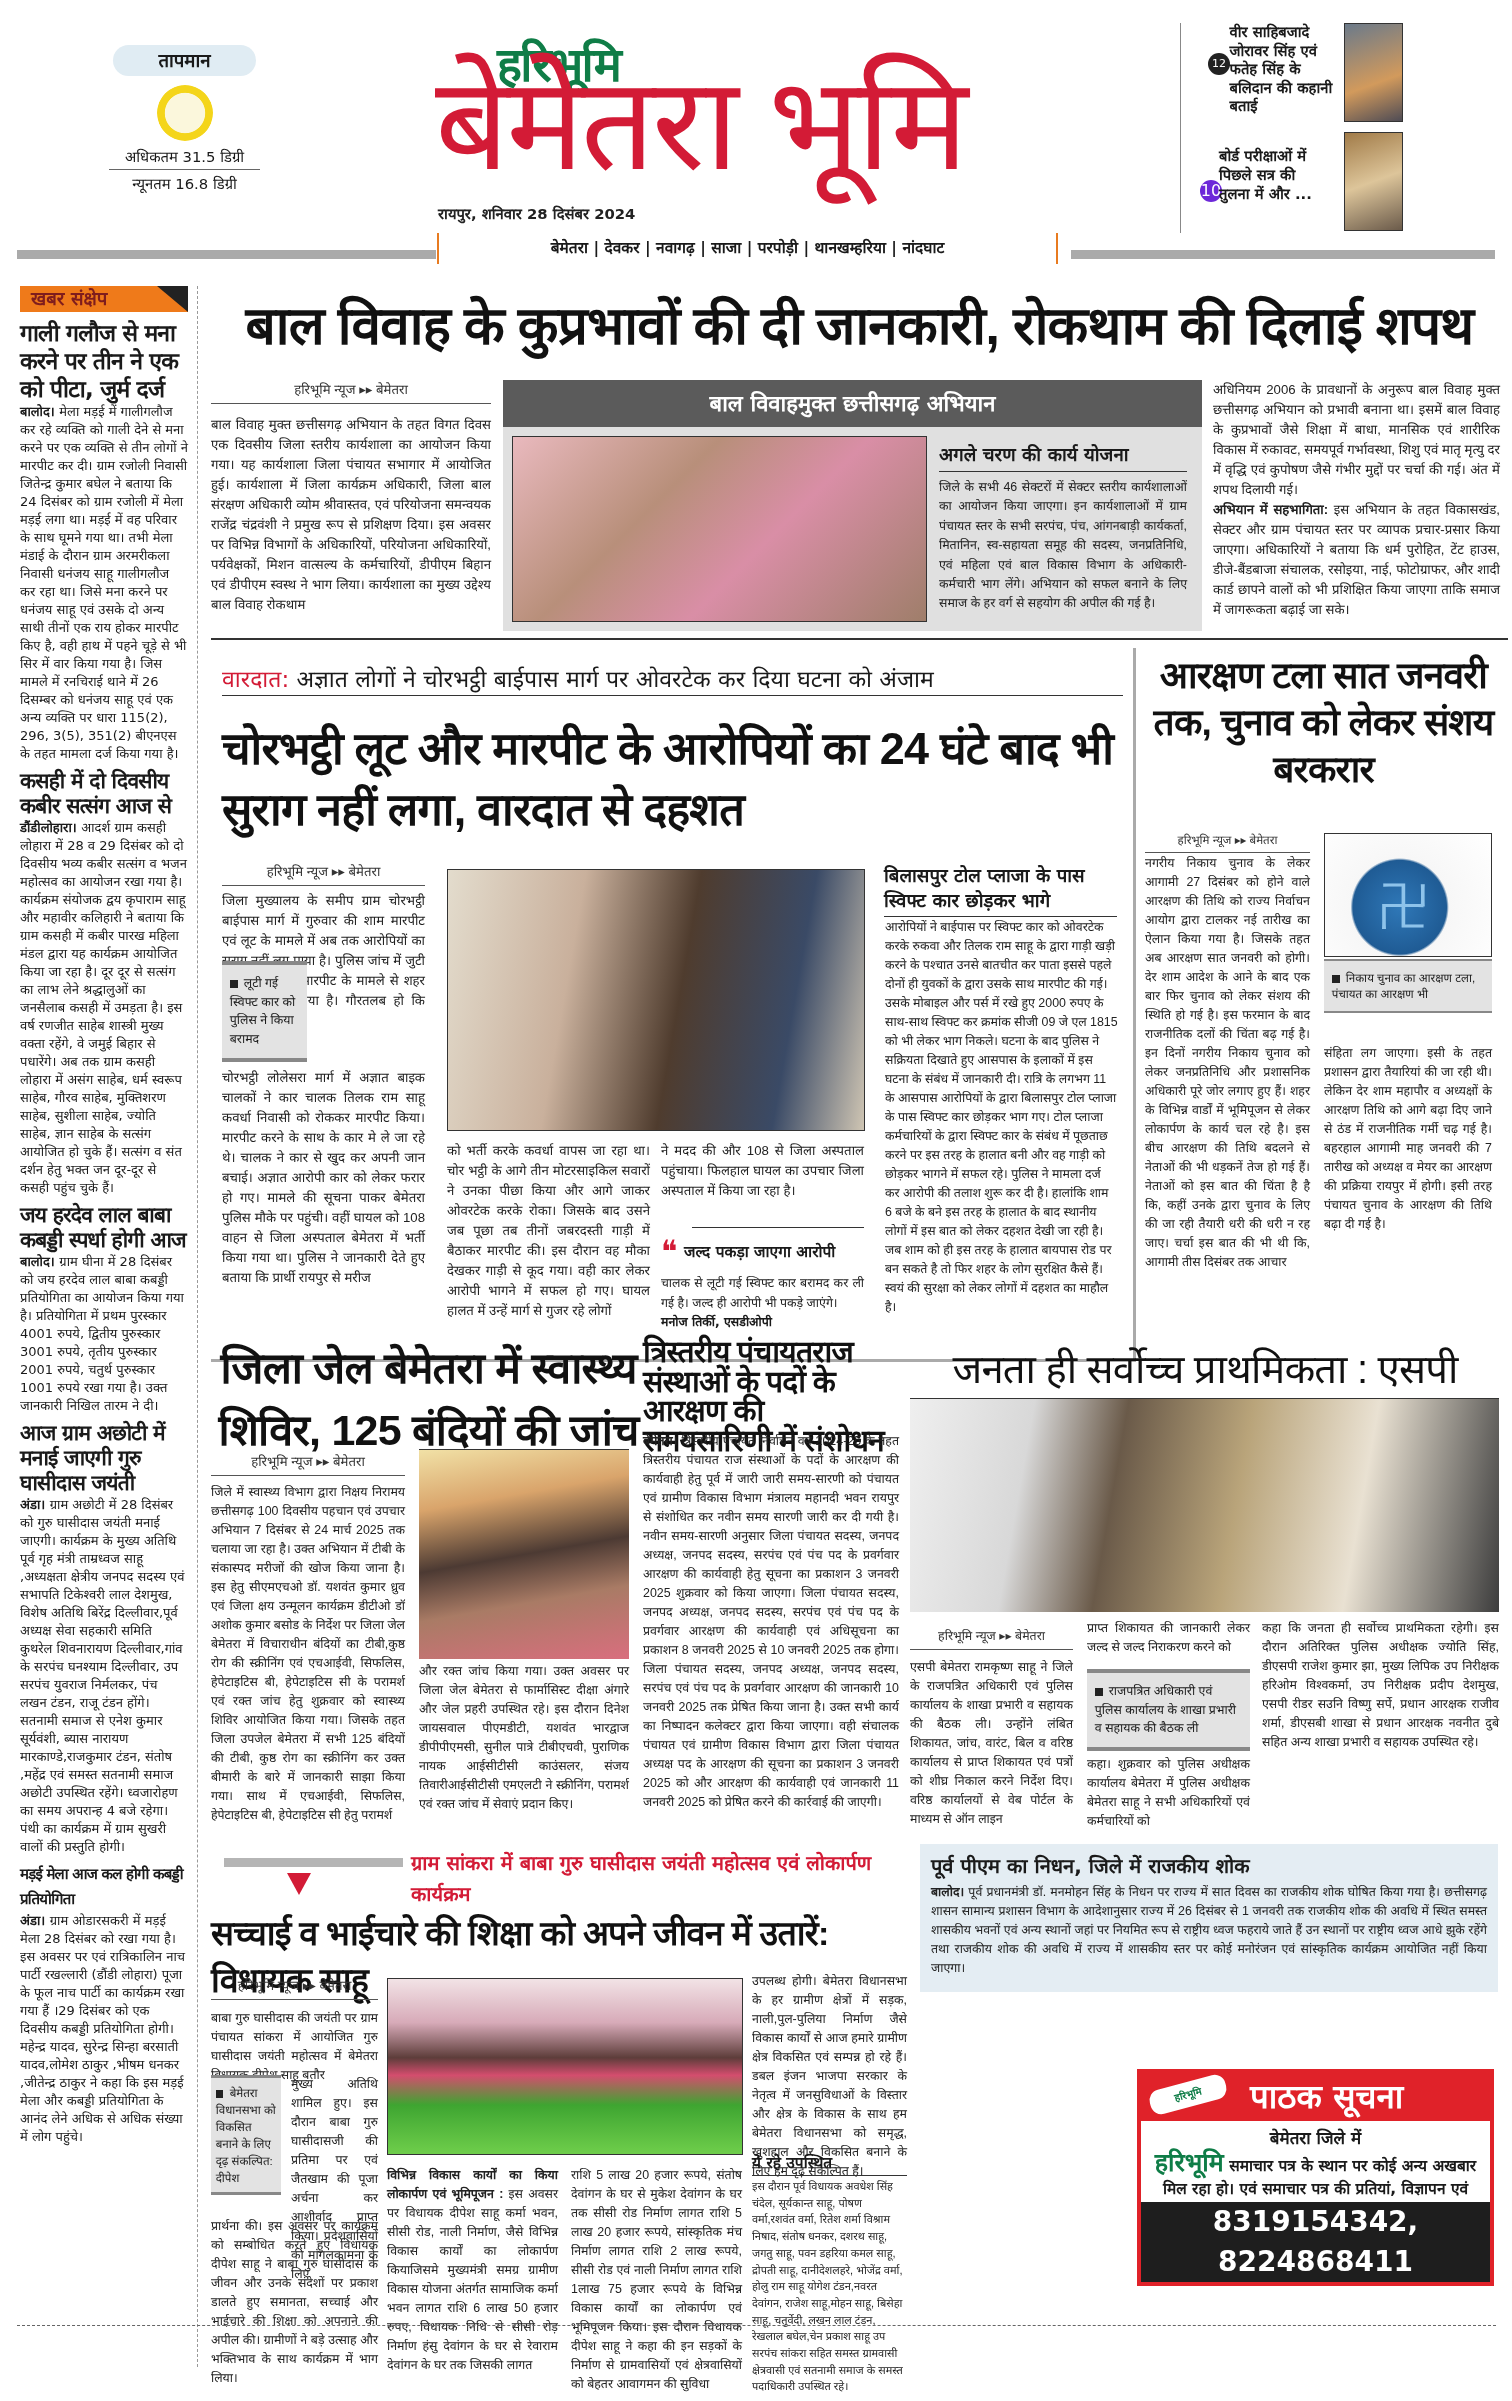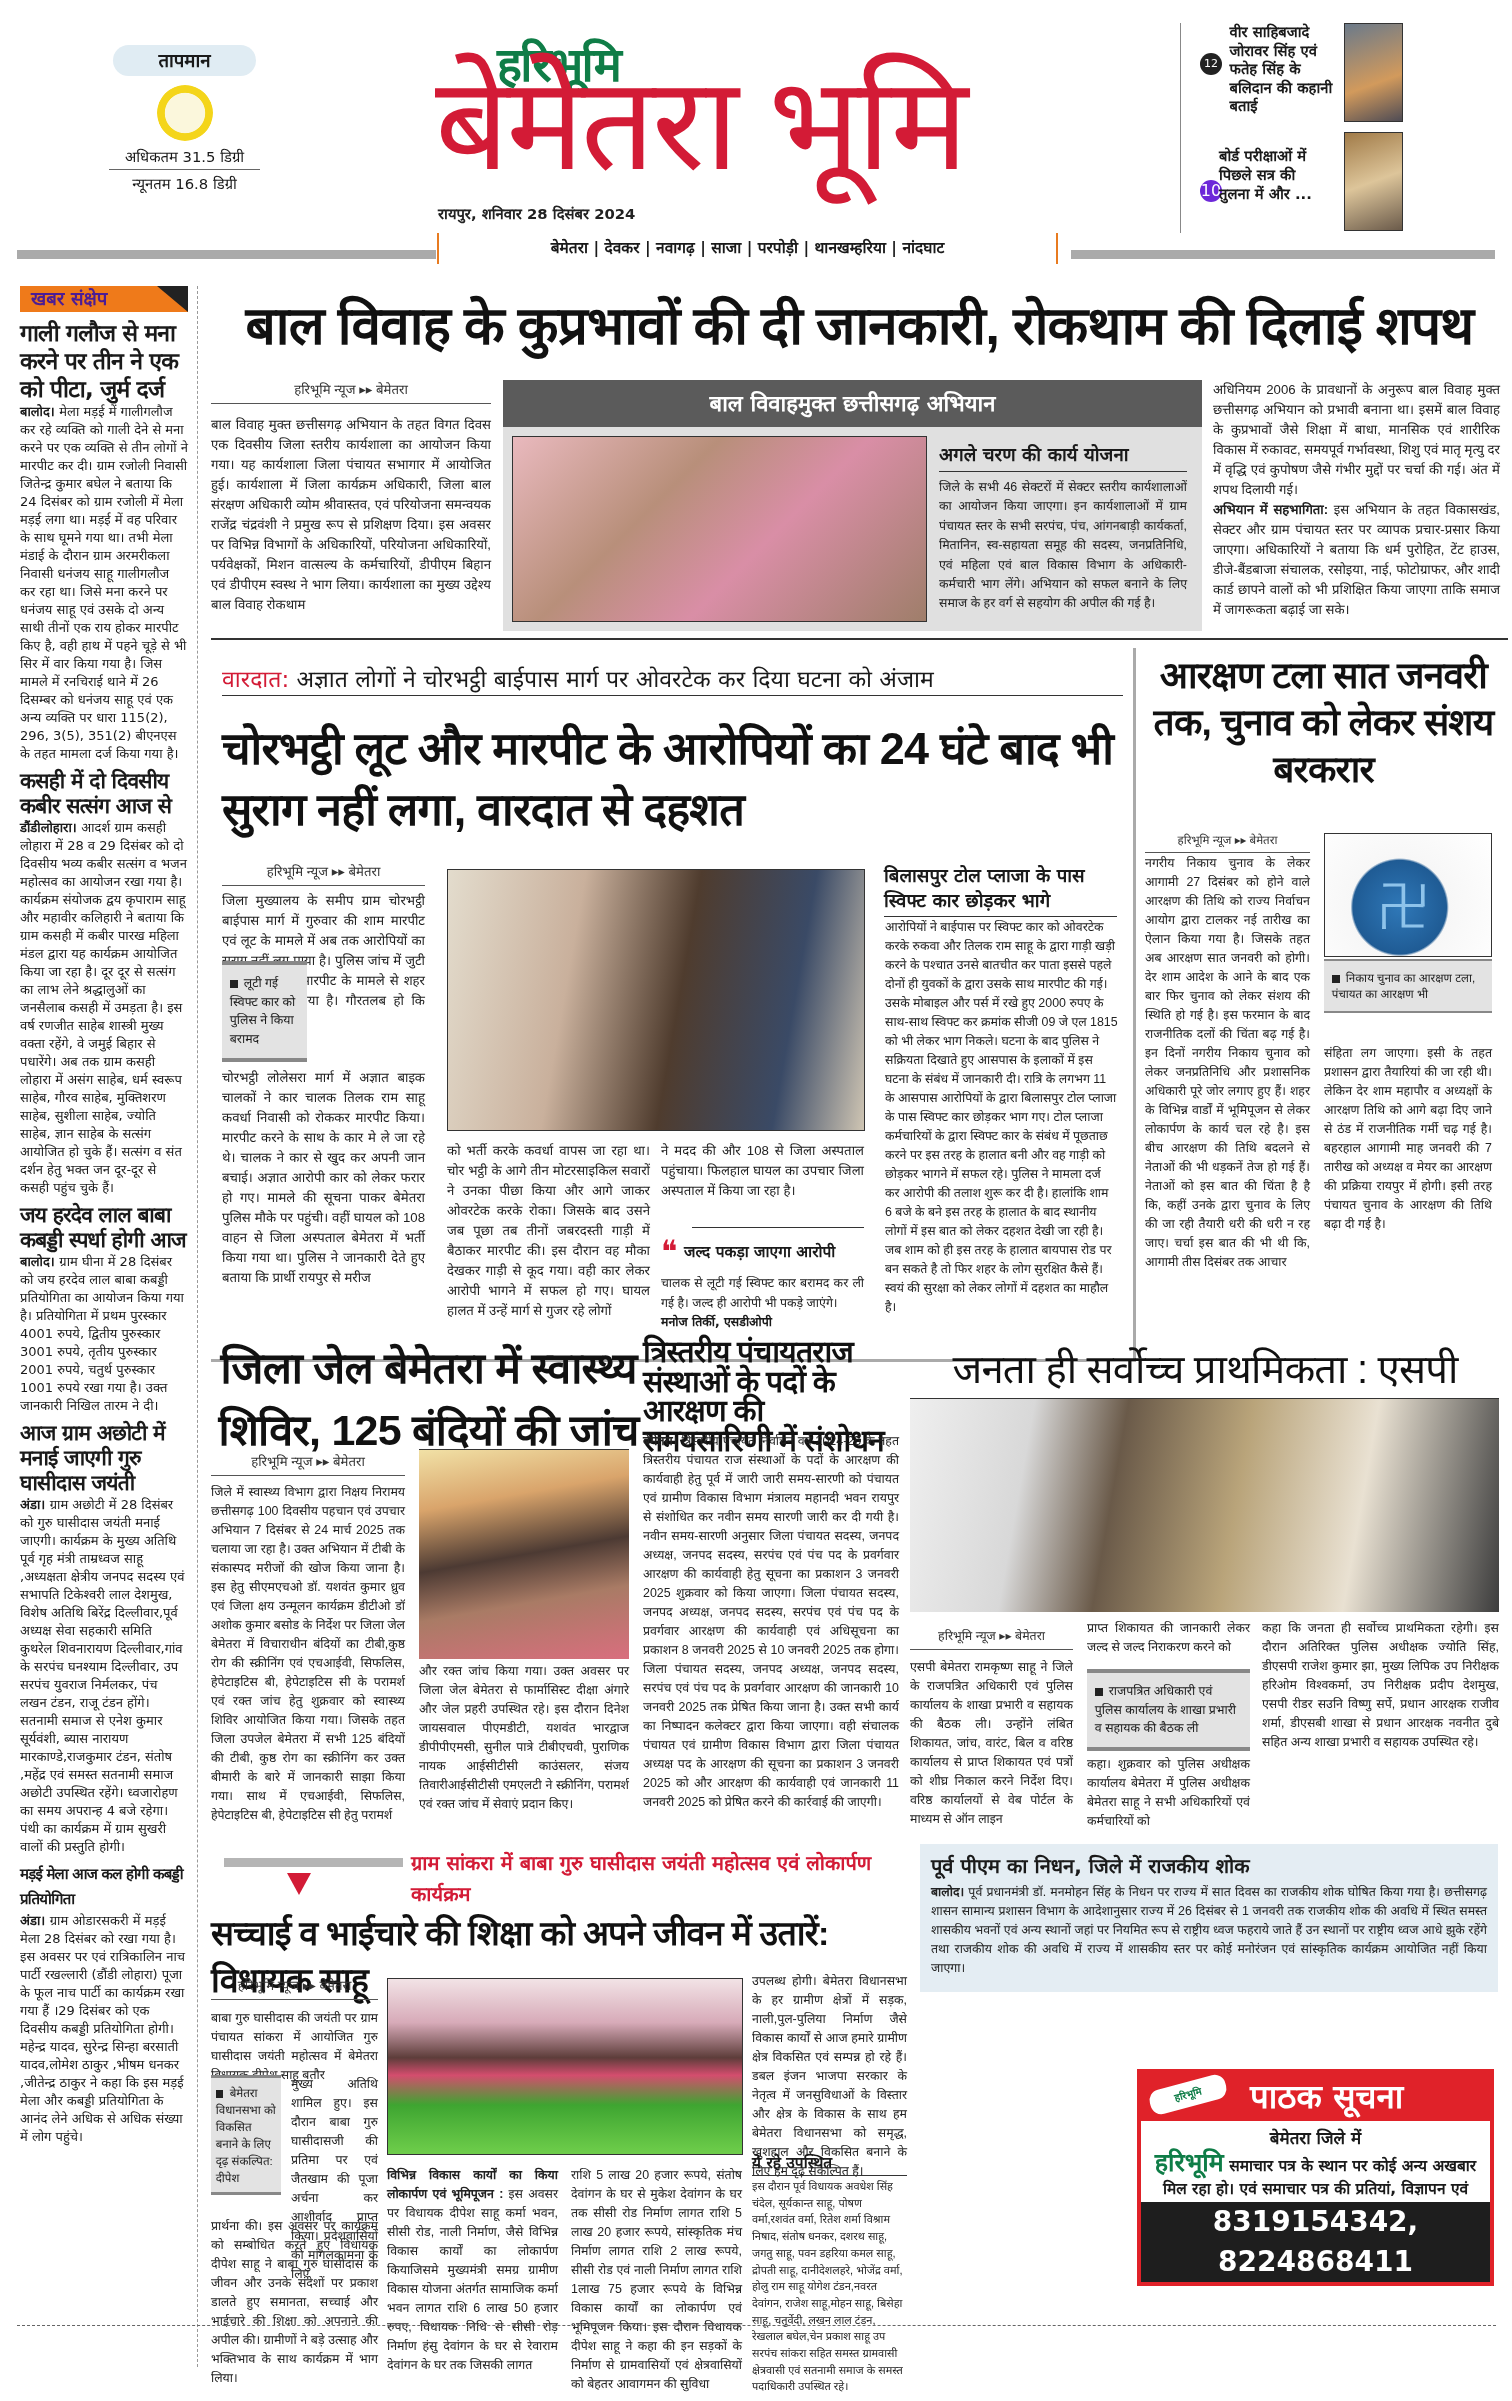--- a/index.html
+++ b/index.html
@@ -31,32 +31,32 @@
 <div class="abs" style="left:435px;top:47px;font-size:130px;line-height:155px;color:#d31b36;font-family:'Liberation Sans',sans-serif;letter-spacing:-3.1px;">बेमेतरा भूमि</div>
 <div class="abs" style="left:438px;top:203px;font-size:14.8px;font-weight:bold;color:#222;">रायपुर, शनिवार 28 दिसंबर 2024</div>
 <div class="abs" style="left:437px;top:233px;width:621px;height:31px;border-left:2.3px solid #e87b20;border-right:2.3px solid #e87b20;text-align:center;font-size:15.5px;font-weight:bold;line-height:31px;">
   <span id="locations"><span>बेमेतरा</span><span> | </span><span>देवकर</span><span> | </span><span>नवागढ़</span><span> | </span><span>साजा</span><span> | </span><span>परपोड़ी</span><span> | </span><span>थानखम्हरिया</span><span> | </span><span>नांदघाट</span></span>
 </div>
 <div class="abs" style="left:17px;top:250px;width:419px;height:9.3px;background:#aaa;"></div>
 <div class="abs" style="left:1071px;top:250px;width:424px;height:9.3px;background:#aaa;"></div>
 
 <div class="abs" style="left:1180px;top:23px;height:210px;border-left:1.6px solid #888;"></div>
 <div class="abs" style="left:1200px;top:23px;width:295px;height:101px;">
-  <div style="position:absolute;left:0;top:29.5px;width:22px;height:22px;border-radius:50%;background:#222;color:#fff;font-size:11px;text-align:center;line-height:22px;">12</div>
+  <div style="position:absolute;left:8px;top:29.5px;width:22px;height:22px;border-radius:50%;background:#222;color:#fff;font-size:11px;text-align:center;line-height:22px;">12</div>
   <div style="position:absolute;left:29.5px;top:0;width:109px;font-size:14.8px;line-height:18.6px;font-weight:bold;">वीर साहिबजादे जोरावर सिंह एवं फतेह सिंह के बलिदान की कहानी बताई</div>
   <div class="photo" style="position:absolute;left:144px;top:0;width:59px;height:99px;background:linear-gradient(160deg,#6b7a8a,#d29a5c 60%,#4f4c55);"></div>
 </div>
 <div class="abs" style="left:1200px;top:132px;width:295px;height:101px;">
   <div style="position:absolute;left:0;top:48px;width:22px;height:22px;border-radius:50%;background:#6d28d9;color:#fff;font-size:16px;text-align:center;line-height:22px;">10</div>
   <div style="position:absolute;left:19px;top:14px;width:109px;font-size:14.8px;line-height:19px;font-weight:bold;">बोर्ड परीक्षाओं में पिछले सत्र की तुलना में और ...</div>
   <div class="photo" style="position:absolute;left:144px;top:0;width:59px;height:99px;background:linear-gradient(160deg,#a17b48,#ddc59a 50%,#6b5b4b);"></div>
 </div>
 
 <div class="abs sidebar" style="left:20px;top:286px;width:168px;">
-  <div style="background:#ef7a1a;color:#4c1d95;font-weight:bold;font-size:18.6px;line-height:26.4px;padding-left:11px;position:relative;">
+  <div style="background:#ef7a1a;color:#7f1d1d;font-weight:bold;font-size:18.6px;line-height:26.4px;padding-left:11px;position:relative;">
     <span>खबर संक्षेप</span>
     <span style="position:absolute;right:0;top:0;width:0;height:0;border-top:26.4px solid #222;border-left:31px solid transparent;"></span>
   </div>
   <div id="brief-items">
       <div>
         <h3 style="font-size: 23px; line-height: 28px;">गाली गलौज से मना करने पर तीन ने एक को पीटा, जुर्म दर्ज</h3>
         <p style="font-size: 13px; line-height: 18px;"><span class="place">बालोद। </span>मेला मड़ई में गालीगलौज कर रहे व्यक्ति को गाली देने से मना करने पर एक व्यक्ति से तीन लोगों ने मारपीट कर दी। ग्राम रजोली निवासी जितेन्द्र कुमार बघेल ने बताया कि 24 दिसंबर को ग्राम रजोली में मेला मड़ई लगा था। मड़ई में वह परिवार के साथ घूमने गया था। तभी मेला मंडाई के दौरान ग्राम अरमरीकला निवासी धनंजय साहू गालीगलौज कर रहा था। जिसे मना करने पर धनंजय साहू एवं उसके दो अन्य साथी तीनों एक राय होकर मारपीट किए है, वही हाथ में पहने चूड़े से भी सिर में वार किया गया है। जिस मामले में रनचिराई थाने में 26 दिसम्बर को धनंजय साहू एवं एक अन्य व्यक्ति पर धारा 115(2), 296, 3(5), 351(2) बीएनएस के तहत मामला दर्ज किया गया है।</p>
       </div>
       <div>
         <h3 style="font-size: 21px; line-height: 25px;">कसही में दो दिवसीय कबीर सत्संग आज से</h3>

